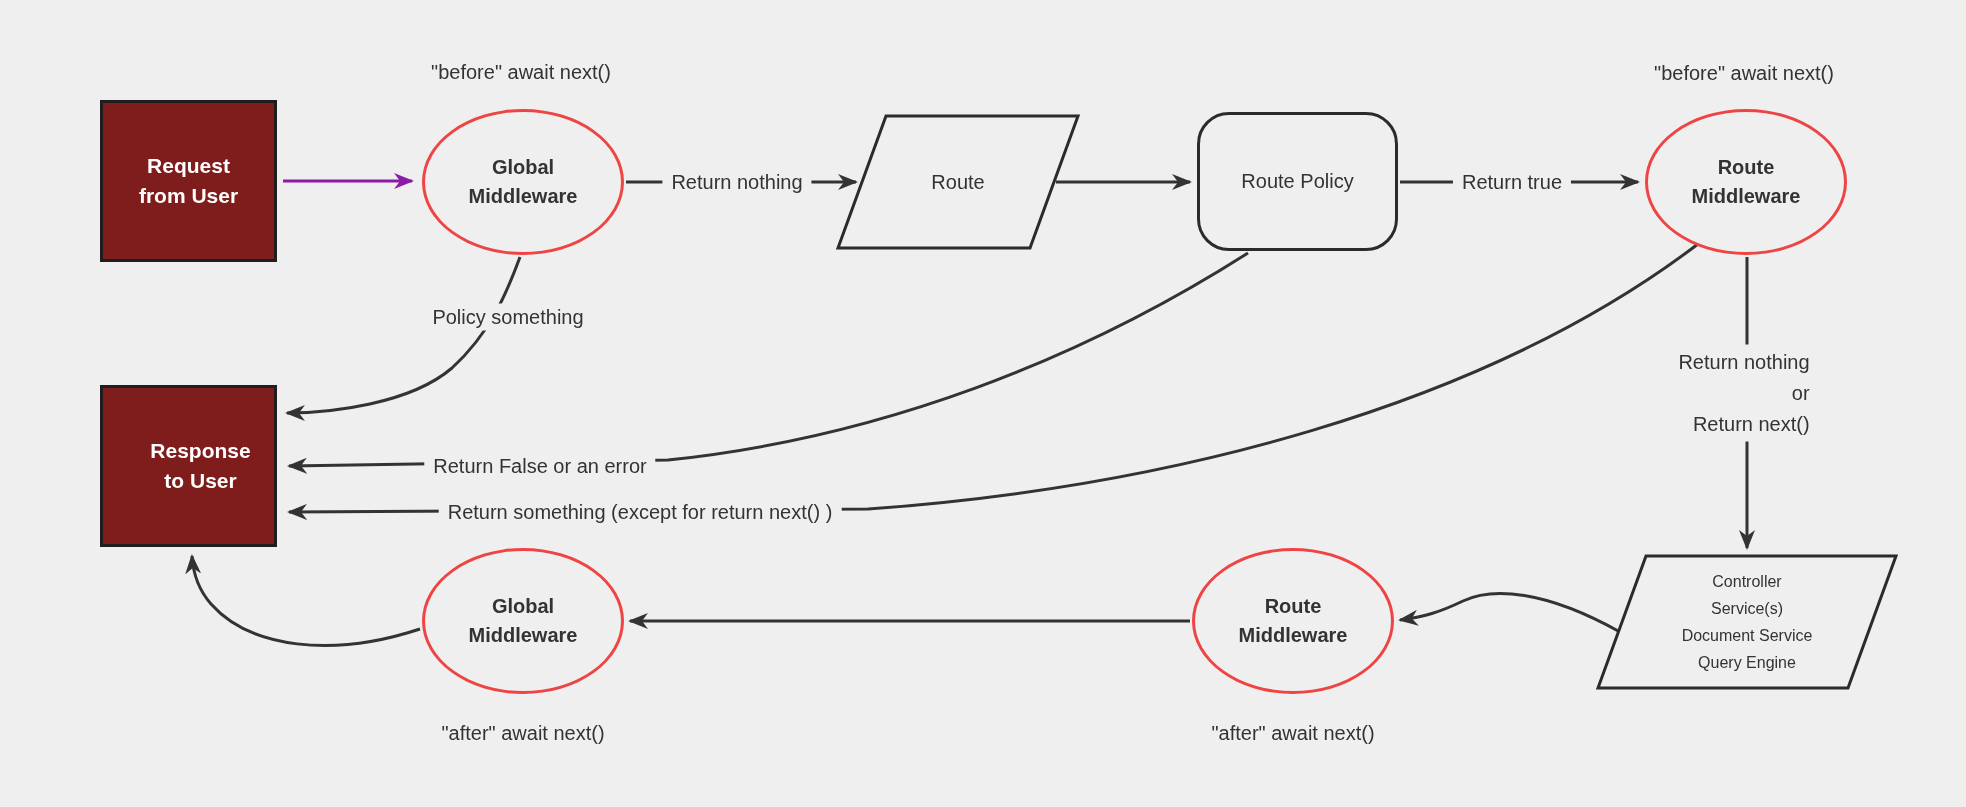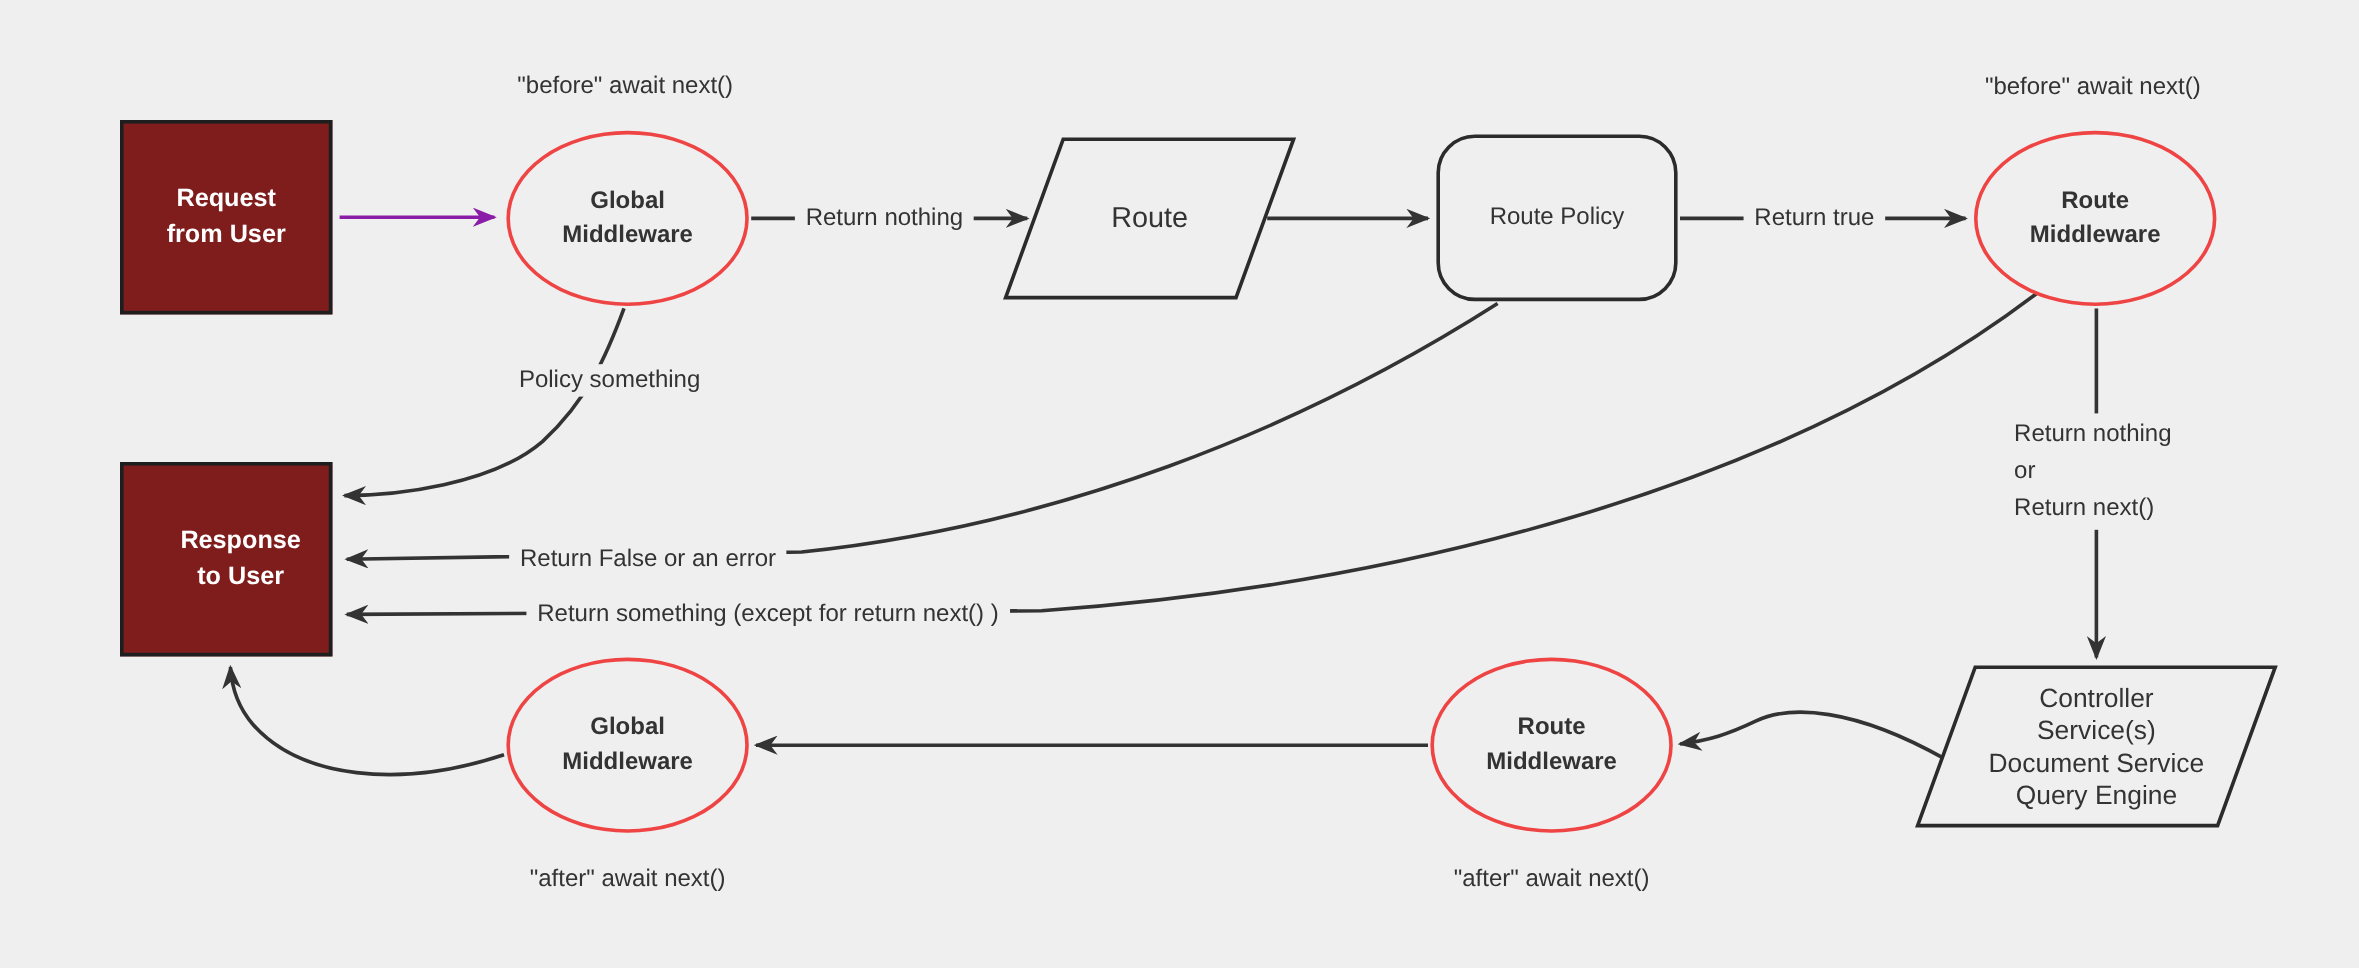--- a/index.html
+++ b/index.html
@@ -46,43 +46,43 @@
   }
   .rounded-rect {
     background: #efefef;
     border: 3px solid #2b2b2b;
     border-radius: 32px;
   }
   .shape-label {
     position: absolute;
     transform: translate(-50%, -50%);
     text-align: center;
-    font-size: 24px;
+    font-size: 20px;
     z-index: 2;
     white-space: nowrap;
   }
   .edge-label {
     position: absolute;
     transform: translate(-50%, -50%);
     background: #efefef;
     padding: 2px 9px;
     font-size: 20px;
     white-space: nowrap;
-    text-align: left;
+    text-align: right;
     z-index: 2;
   }
   .annotation {
     position: absolute;
     transform: translate(-50%, -50%);
     font-size: 20px;
     white-space: nowrap;
     z-index: 2;
   }
   .multiline { line-height: 31px; }
-  .controller-label { font-size: 22px; line-height: 27px; }
+  .controller-label { font-size: 16px; line-height: 27px; }
 </style>
 </head>
 <body>
 
 <div class="canvas">
 
   <svg class="edges" viewBox="0 0 1966 807">
     <defs>
       <marker id="arrow-dark" viewBox="0 0 20 16" refX="18" refY="8" markerWidth="20" markerHeight="16" markerUnits="userSpaceOnUse" orient="auto-start-reverse">
         <path d="M0,0 L20,8 L0,16 L6,8 Z" fill="#333333"></path>

